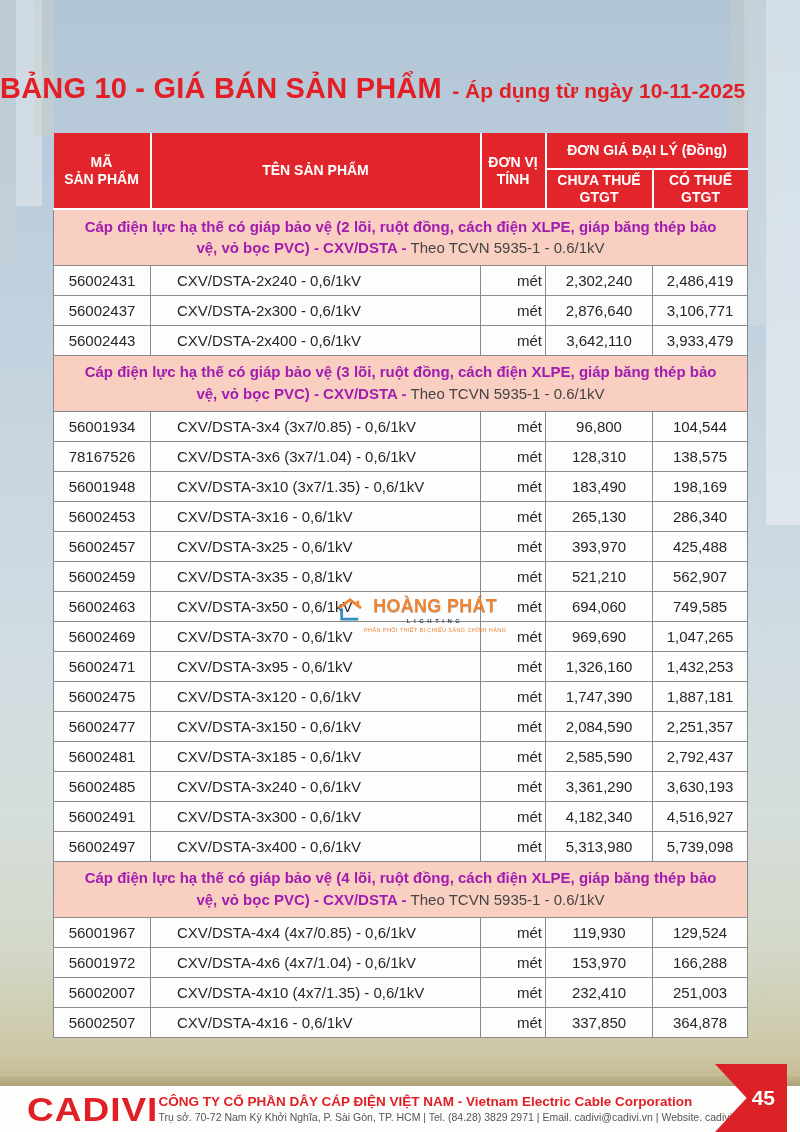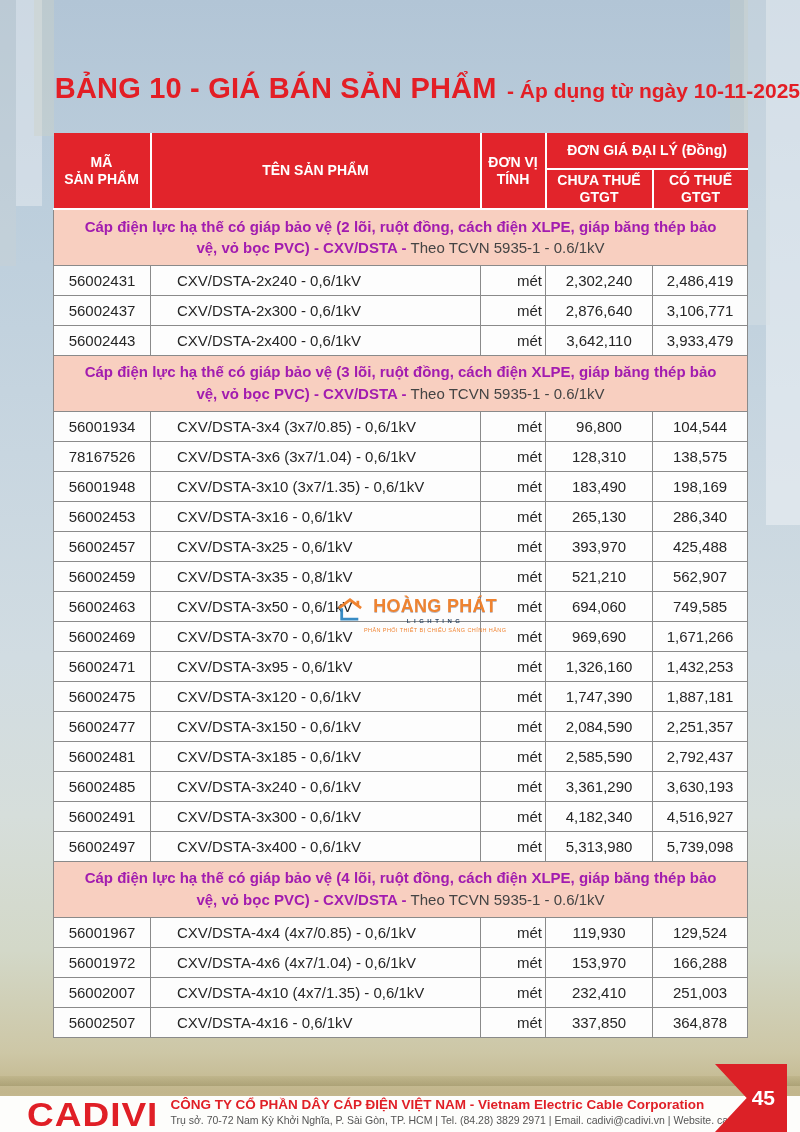--- a/index.html
+++ b/index.html
@@ -18,21 +18,21 @@
   .b1 { left:0;   top:820; width:16px; height:266px; background:rgba(200,208,212,.45); }
   .b2 { left:16px;top:880; width:26px; height:206px; background:rgba(228,234,238,.55); }
   .b3 { left:34px;top:950; width:20px; height:136px; background:rgba(205,210,198,.40); }
   .b4 { right:0;  top:560; width:34px; height:525px; background:rgba(238,242,245,.55); }
   .b5 { right:30px;top:760; width:26px; height:325px; background:rgba(216,224,228,.45); }
   .b6 { right:52px;top:900; width:18px; height:185px; background:rgba(200,206,196,.35); }
   .ground { position:absolute; left:0; bottom:46px; width:100%; height:10px;
     background:linear-gradient(180deg, rgba(186,176,132,.55), rgba(160,150,105,.65)); }
 
   
-  .title { position:absolute; top:72px; left:0; width:100%; text-align:right; white-space:nowrap; }
+  .title { position:absolute; top:72px; left:0; width:100%; text-align:left; white-space:nowrap; }
   .t-main { font-size:29px; font-weight:bold; color:#e31e25; letter-spacing:.2px; }
   .t-sub  { font-size:21px; font-weight:bold; color:#e31e25; margin-left:6px; }
 
   
   table.price-table {
     position:absolute; left:53px; top:133px; width:694px;
     border-collapse:collapse; table-layout:fixed;
   }
   col.c-code { width:97px; } col.c-name { width:330px; } col.c-unit { width:65px; }
   col.c-ex { width:107px; } col.c-inc { width:95px; }
@@ -66,25 +66,25 @@
   .watermark { position:absolute; left:338px; top:596px; width:130px; opacity:.95;
     display:flex; align-items:flex-start; pointer-events:none; }
   .wm-icon { flex:0 0 auto; margin-top:2px; }
   .wm-text { margin-left:2px; text-align:center; }
   .wm-name { font-size:18px; font-weight:bold; color:#ef7d26; letter-spacing:.3px;
     text-shadow:0 1px 0 rgba(60,60,90,.35); white-space:nowrap; }
   .wm-sub { font-size:6px; font-weight:bold; color:#27415f; letter-spacing:3.5px; margin-top:1px; }
   .wm-tag { font-size:5.5px; color:#ef7d26; letter-spacing:.4px; margin-top:3px; white-space:nowrap; }
 
   
-  .footer { position:absolute; left:0; bottom:0; width:800px; height:36px;
-    background:#fdfdfb; display:flex; }
+  .footer { position:absolute; left:0; bottom:0; width:800px; height:46px;
+    background:#fdfdfb; display:flex; align-items:center; }
   .logo { font-size:37px; font-weight:800; color:#e01f26; letter-spacing:1px;
     margin-left:27px; transform:scaleY(.92); line-height:1; }
-  .f-text { margin-left:12px; }
+  .f-text { margin-left:0; }
   .f-company { font-size:13.5px; font-weight:bold; color:#e01f26; line-height:1.3; white-space:nowrap; }
   .f-address { font-size:10.5px; color:#555; line-height:1.3; white-space:nowrap; }
 
   .page-ribbon { position:absolute; right:13px; bottom:0; width:72px; height:68px;
     background:#dc2127; clip-path:polygon(0 0, 100% 0, 100% 100%, 0 100%, 44% 50%); }
   .page-ribbon span { position:absolute; right:12px; top:50%; transform:translateY(-50%);
     color:#fff; font-weight:bold; font-size:21px; }
 </style>
 </head>
 <body>
@@ -215,21 +215,21 @@
           <td class="cell-name">CXV/DSTA-3x50 - 0,6/1kV</td>
           <td class="cell-unit">mét</td>
           <td class="cell-ex">694,060</td>
           <td class="cell-inc">749,585</td>
         </tr>
         <tr>
           <td class="cell-code">56002469</td>
           <td class="cell-name">CXV/DSTA-3x70 - 0,6/1kV</td>
           <td class="cell-unit">mét</td>
           <td class="cell-ex">969,690</td>
-          <td class="cell-inc">1,671,266</td>
+          <td class="cell-inc">1,047,265</td>
         </tr>
         <tr>
           <td class="cell-code">56002471</td>
           <td class="cell-name">CXV/DSTA-3x95 - 0,6/1kV</td>
           <td class="cell-unit">mét</td>
           <td class="cell-ex">1,326,160</td>
           <td class="cell-inc">1,432,253</td>
         </tr>
         <tr>
           <td class="cell-code">56002475</td>

